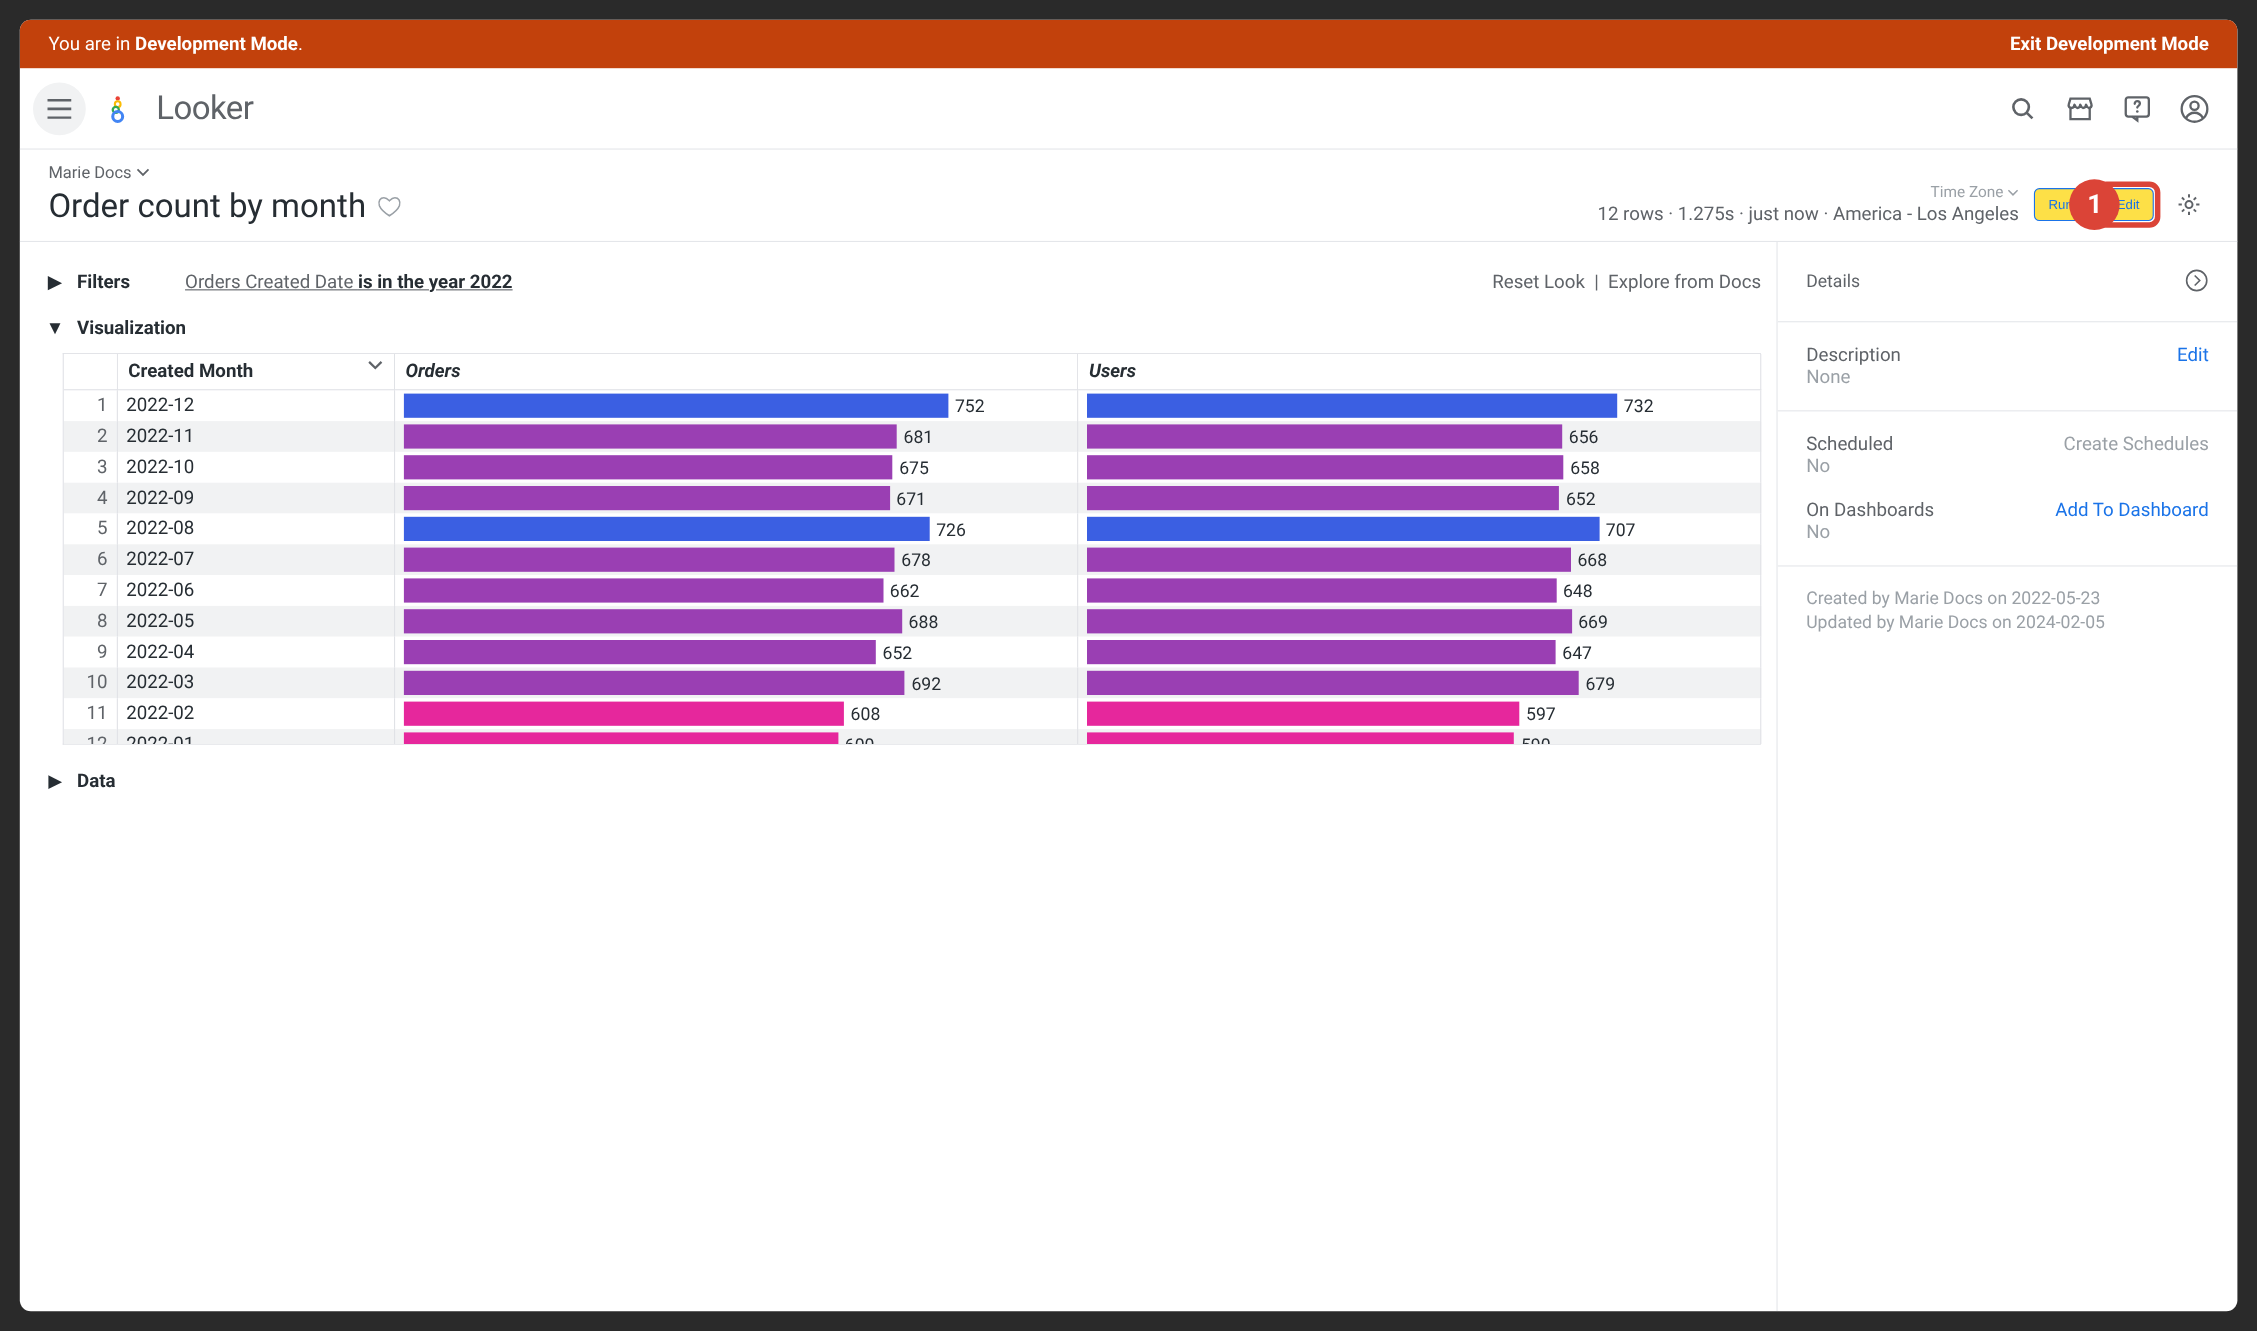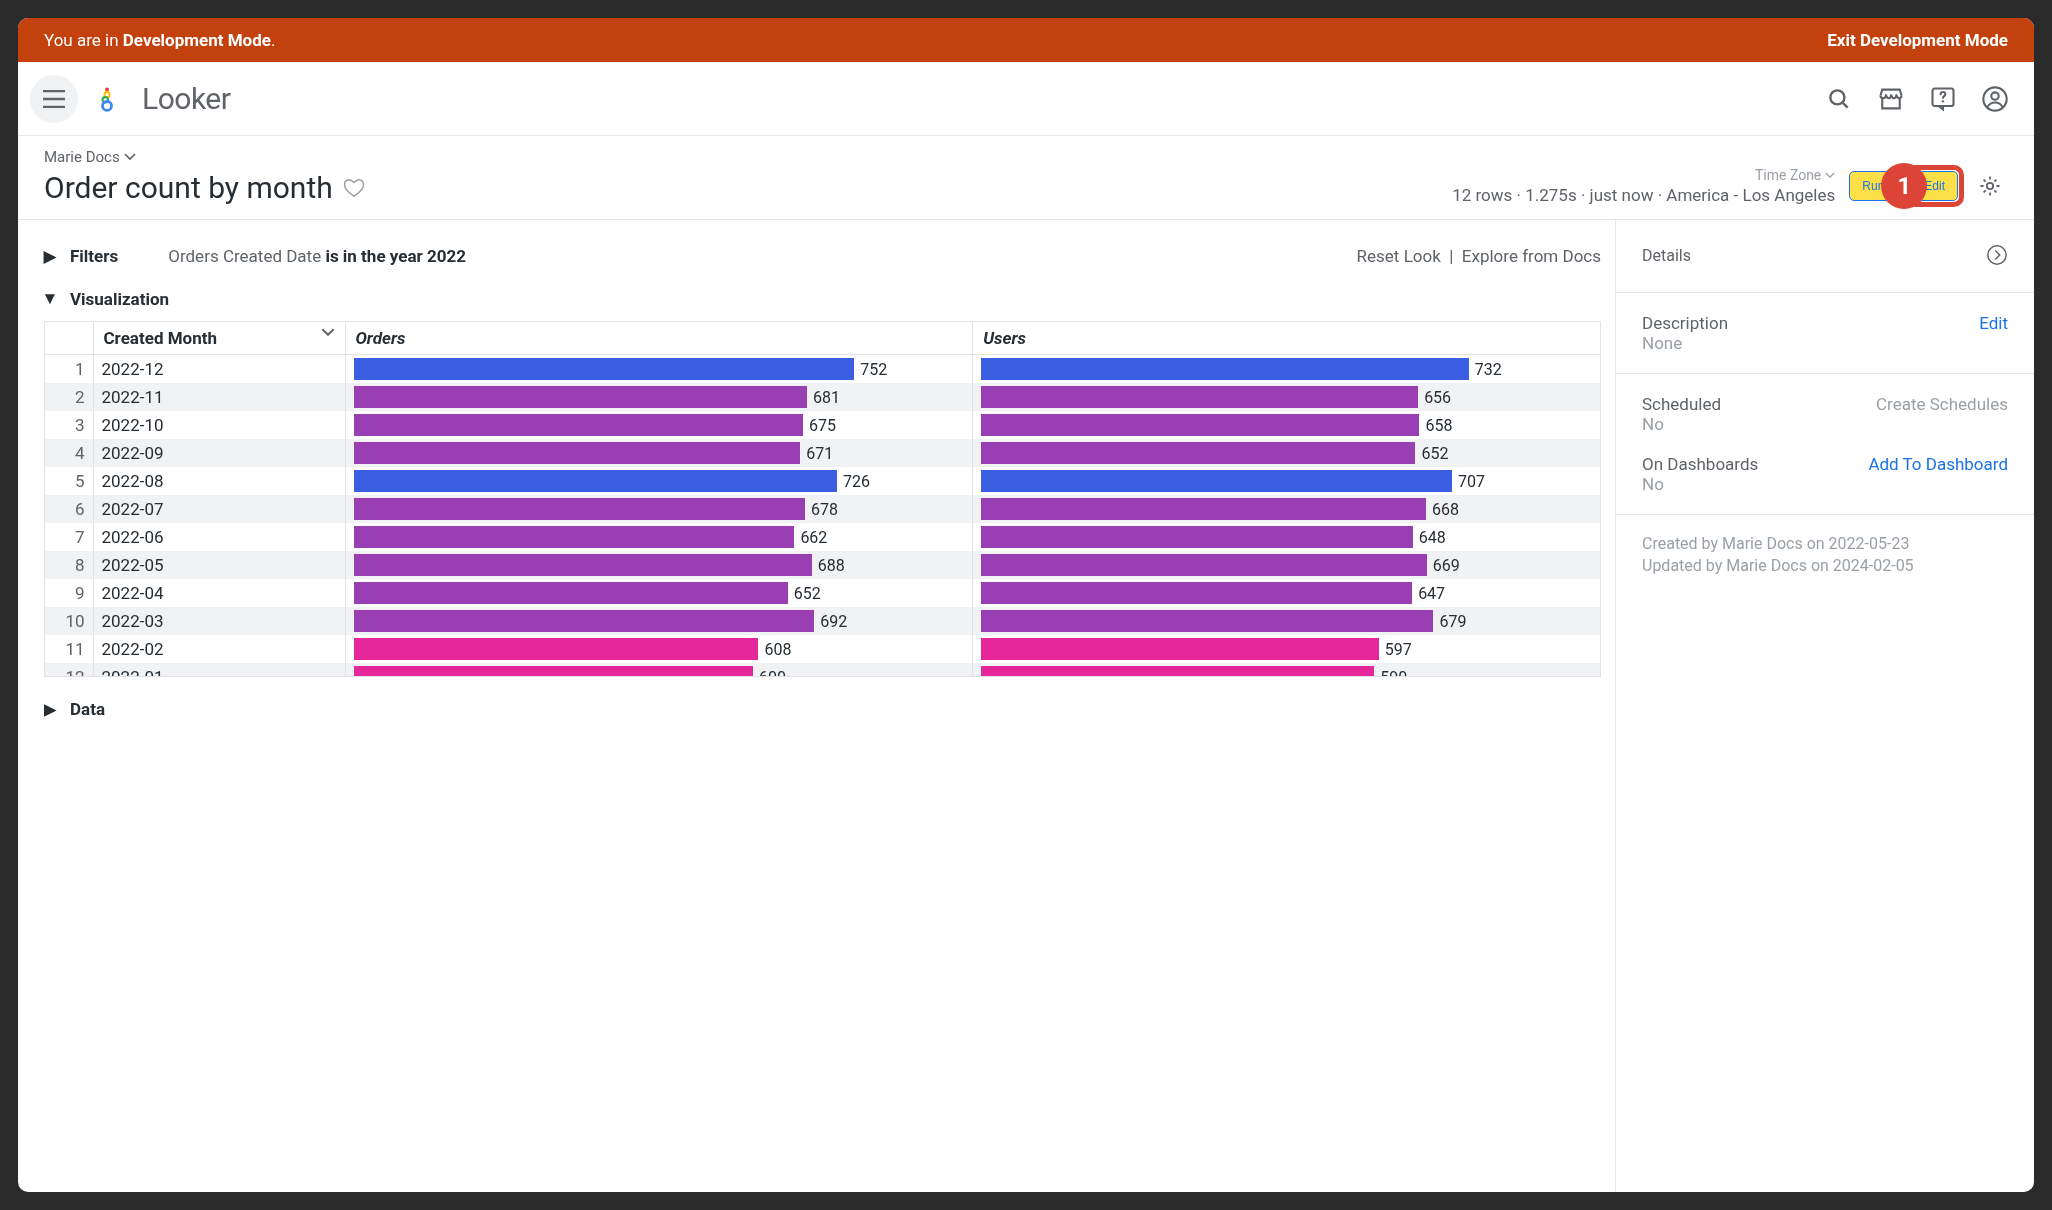--- a/index.html
+++ b/index.html
@@ -88,29 +88,29 @@
   .content {
     flex:1; display:flex; overflow:hidden;
   }
   .main-col {
     flex:1; min-width:0; padding: 26px 14px 16px 26px; overflow:hidden; display:flex; flex-direction:column;
     border-right:1px solid #e4e6ea;
   }
   .section-row { display:flex; align-items:center; gap:14px; font-size:17px; margin-bottom:22px;}
   .caret { width:12px; display:inline-flex; justify-content:center; color:#262d33;}
   .sec-label { font-weight:700; }
-  .filter-desc { color:#5f6368; margin-left:36px; }
+  .filter-desc { color:#5f6368; margin-left:36px;text-decoration:underline; }
   .filter-desc b { color:#262d33; font-weight:700; }
   .filter-actions { margin-left:auto; color:#5f6368; font-size:17px; }
   .filter-actions span { cursor:pointer; }
   .viz-wrap { flex:1; display:flex; flex-direction:column; overflow:hidden;}
   .table-area {
     border:1px solid #e0e2e6; border-right:none;
     overflow:hidden; position:relative; flex:0 0 auto;
-    margin-left:0;
+    margin-left:13px;
   }
   .table-scroll {
     max-height: 354px; overflow-y:scroll; 
   }
   table.viz { border-collapse:collapse; width:100%; table-layout:fixed; font-size:17px;}
   table.viz th {
     text-align:left; font-weight:700; padding:6px 10px; border-bottom:1px solid #e0e2e6;
     background:#fff; position:sticky; top:0; z-index:2;
   }
   table.viz th.rownum-h { width:48px; border-right:1px solid #e0e2e6;}

